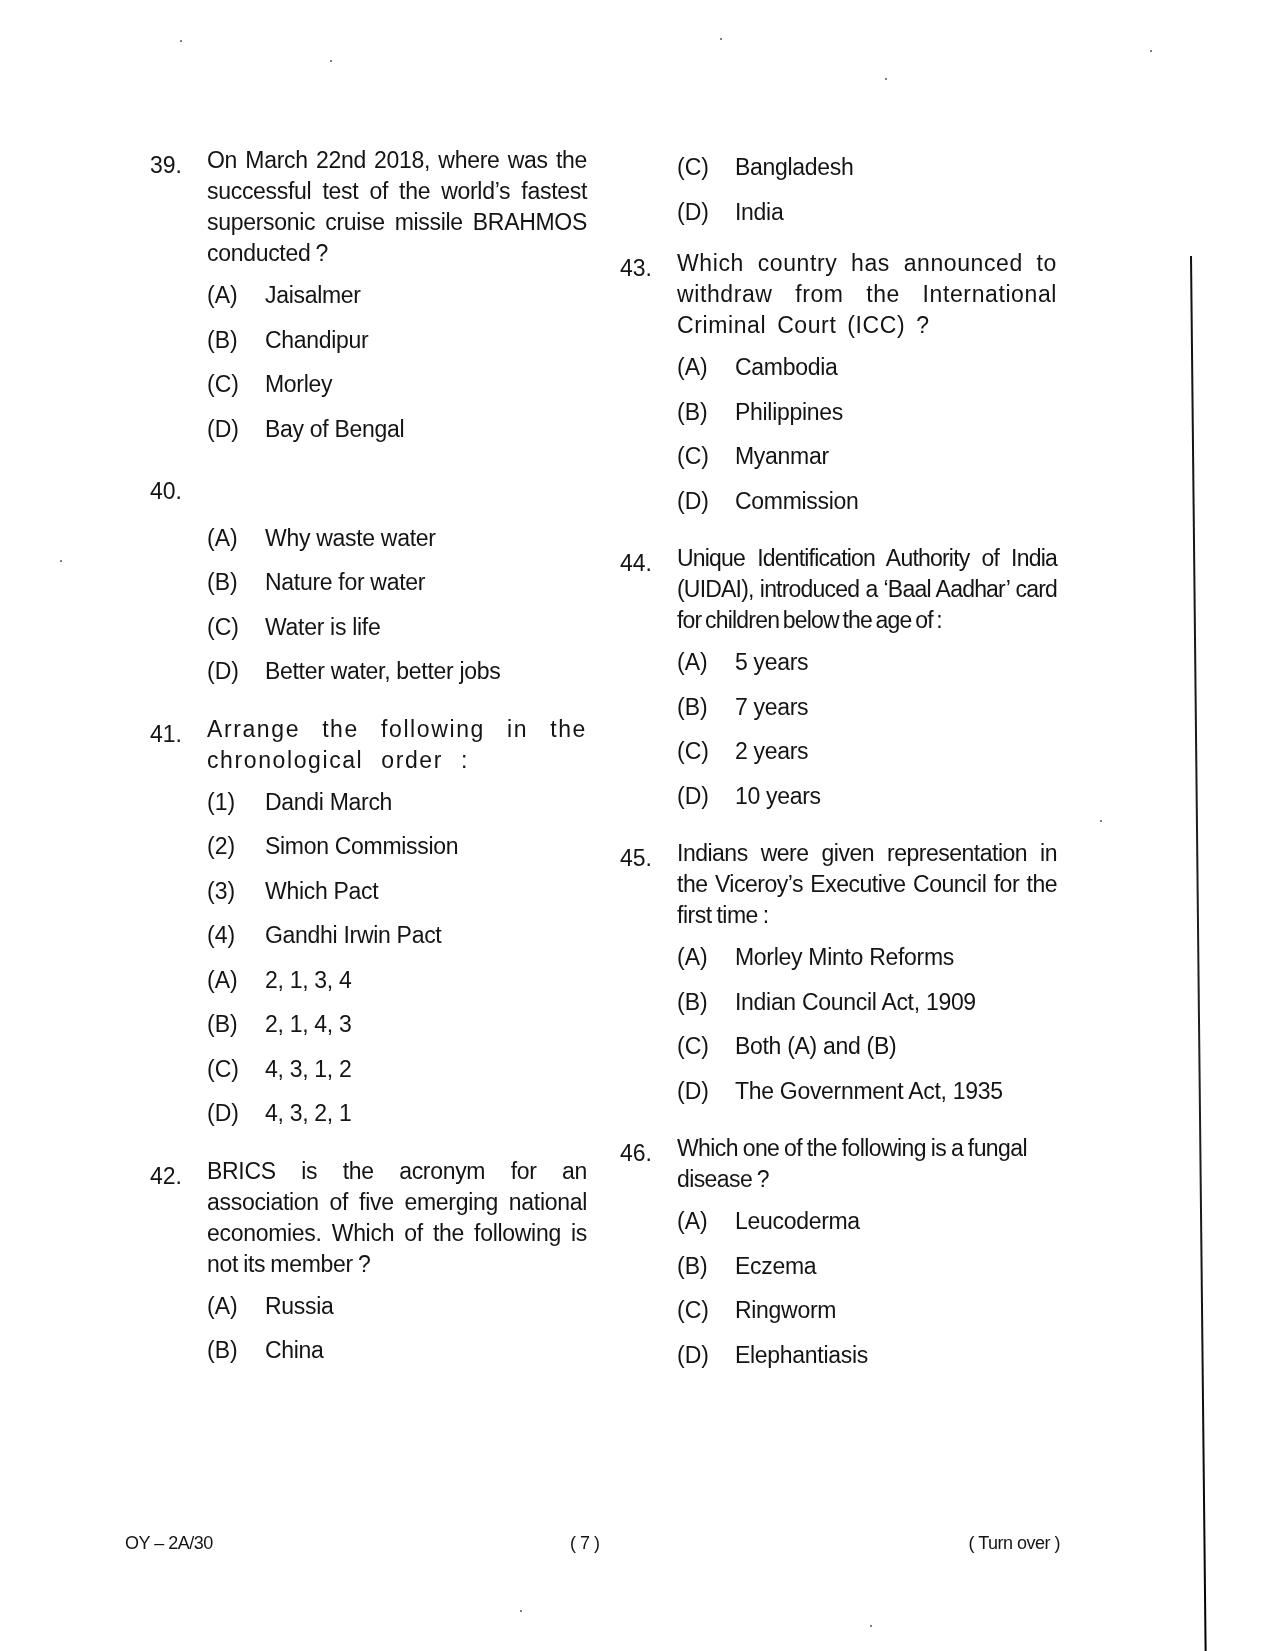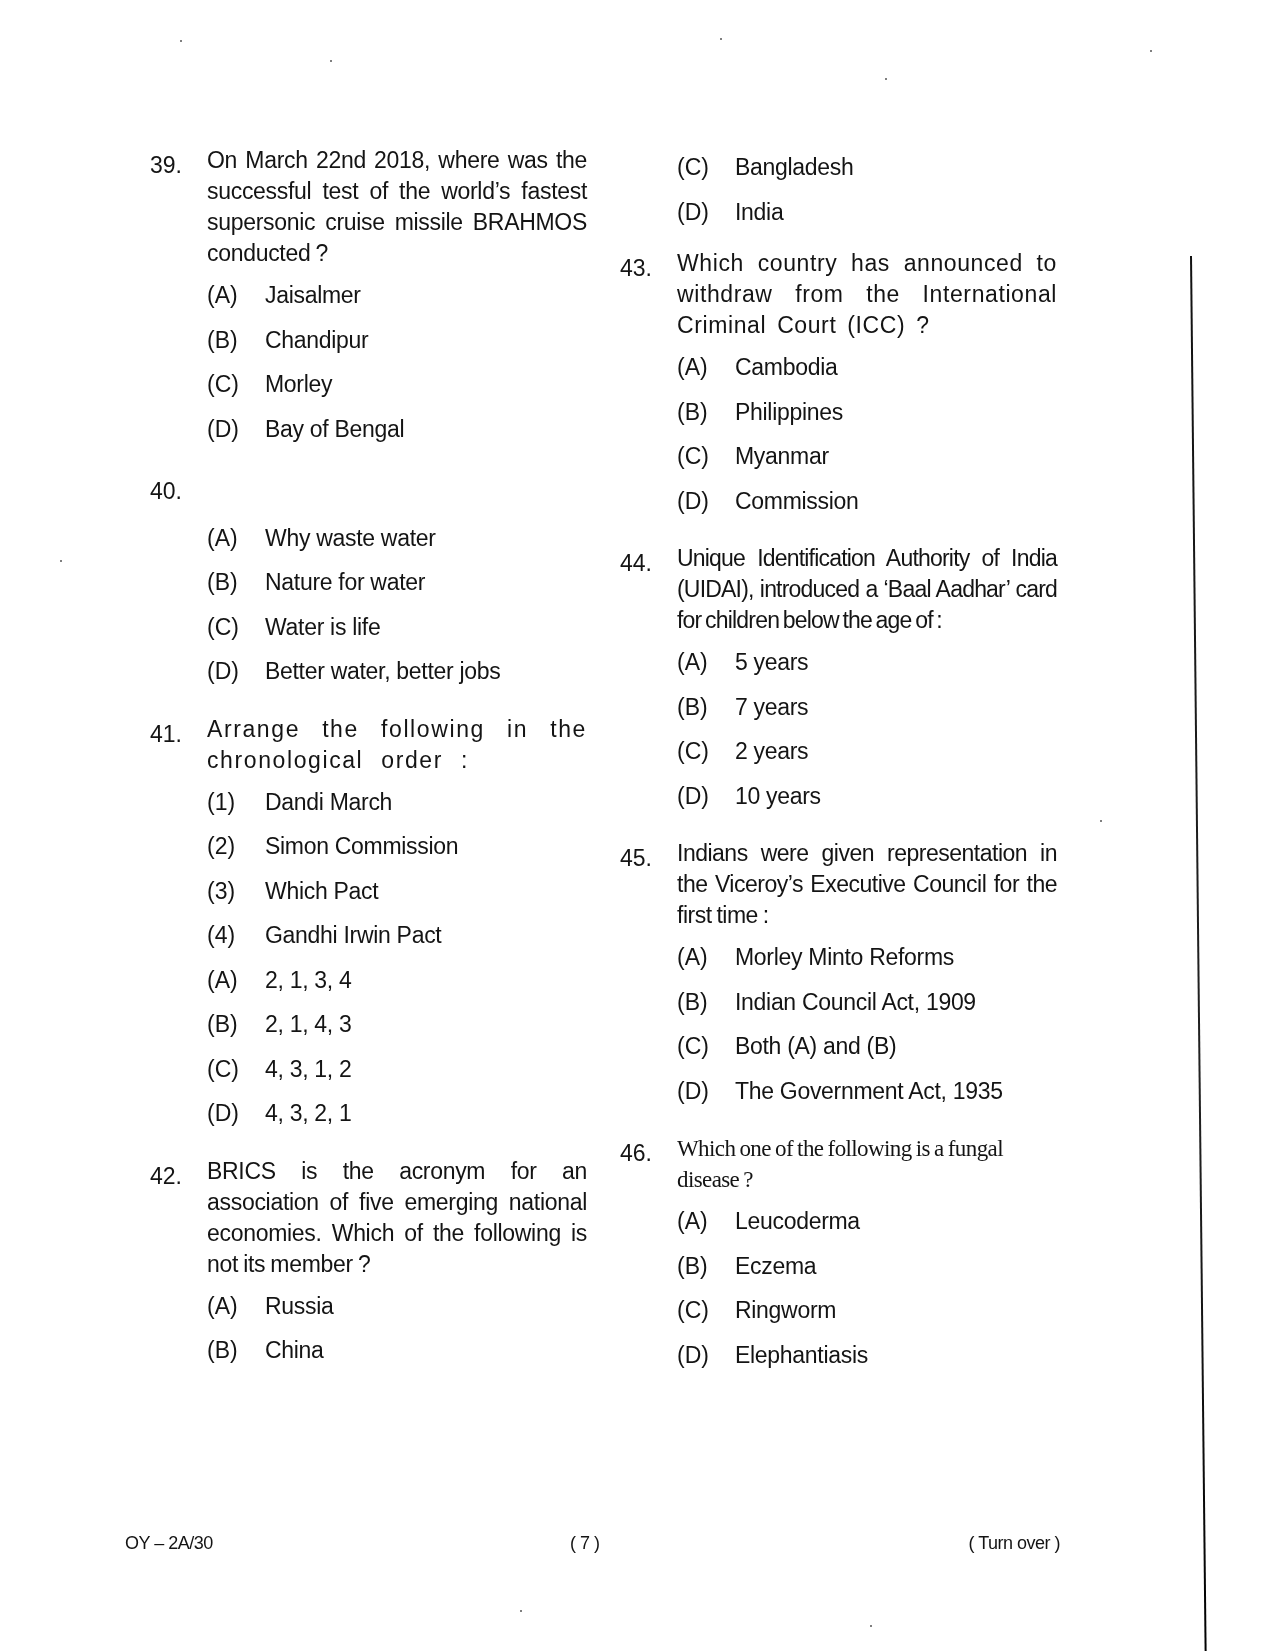--- a/index.html
+++ b/index.html
@@ -238,21 +238,21 @@
         <li class="option">
             <span class="opt-label">(D)</span>
             <span class="opt-text">The Government Act, 1935</span>
           </li>
       </ul>
     </div>
 
     <div class="question">
       <div class="q-head">
         <span class="q-num">46.</span>
-        <span class="q-text" style="text-align:left;letter-spacing:-0.6px;font-family:Liberation Serif, serif;">Which one of the following is a fungal disease ?</span>
+        <span class="q-text" style="text-align:left;letter-spacing:-0.6px;">Which one of the following is a fungal disease ?</span>
       </div>
       <ul class="options">
         <li class="option">
             <span class="opt-label">(A)</span>
             <span class="opt-text">Leucoderma</span>
           </li>
         <li class="option">
             <span class="opt-label">(B)</span>
             <span class="opt-text">Eczema</span>
           </li>

